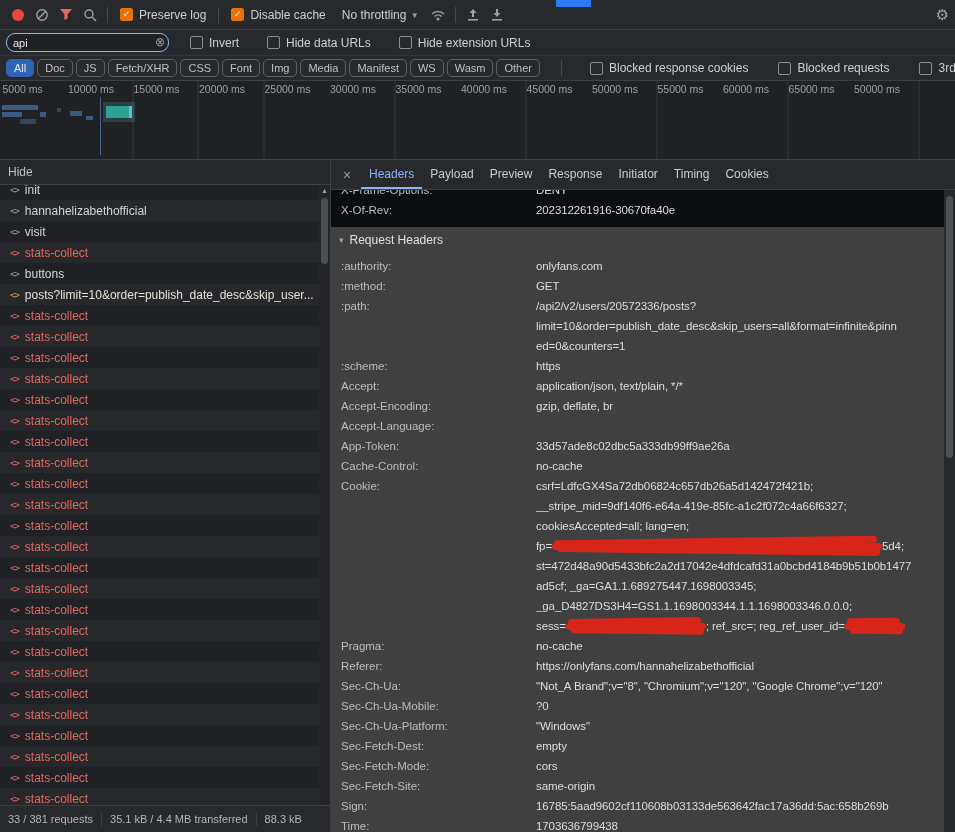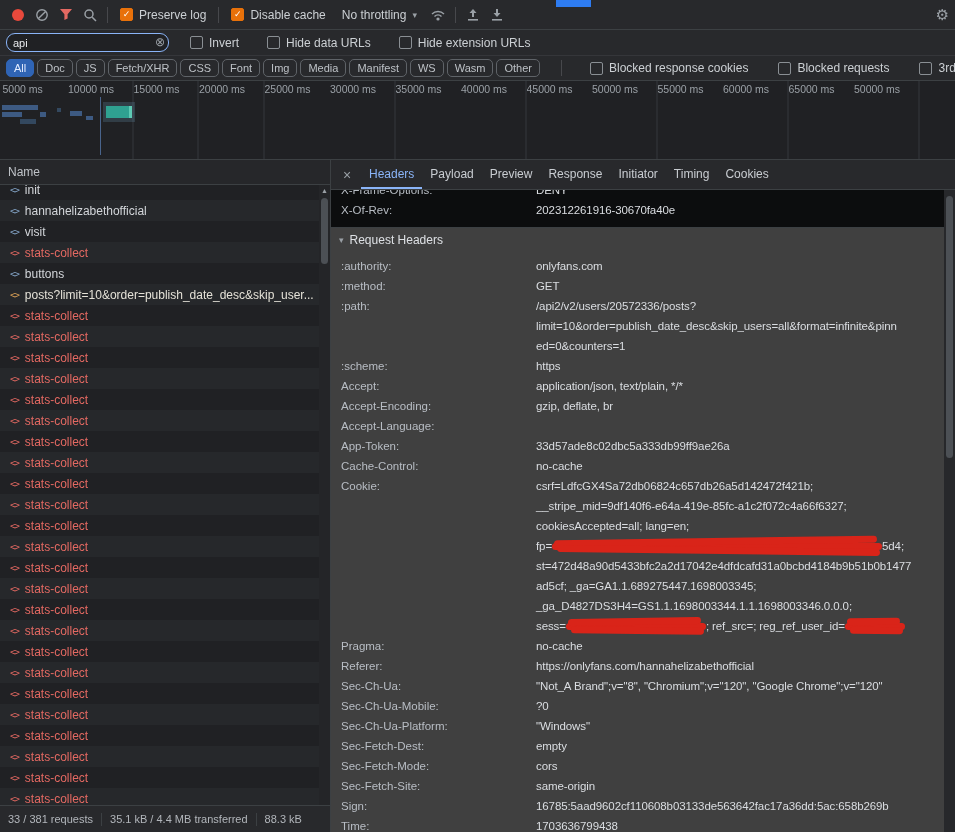--- a/index.html
+++ b/index.html
@@ -261,21 +261,21 @@
         <div class="wf-bar" style="left: 103px; top: 21px; width: 32px; height: 20px; background: rgba(130, 190, 225, 0.18);"></div>
         <div class="wf-bar" style="left: 106px; top: 25px; width: 25px; height: 12px; background: rgb(47, 161, 145);"></div>
         <div class="wf-bar" style="left: 129px; top: 25px; width: 3px; height: 12px; background: rgb(94, 202, 180);"></div>
       </div>
   </div>
 
   <div class="main">
 
     <div class="left">
       <div class="name-header">
-        <span>Name</span>
+        <span>Hide</span>
       </div>
       <div class="rows-view">
         <div class="rows">
 
             <div class="row normal">
               <span class="req-icon">&lt;&gt;</span>
               <span class="req-label">init</span>
             </div>
 
             <div class="row normal">

